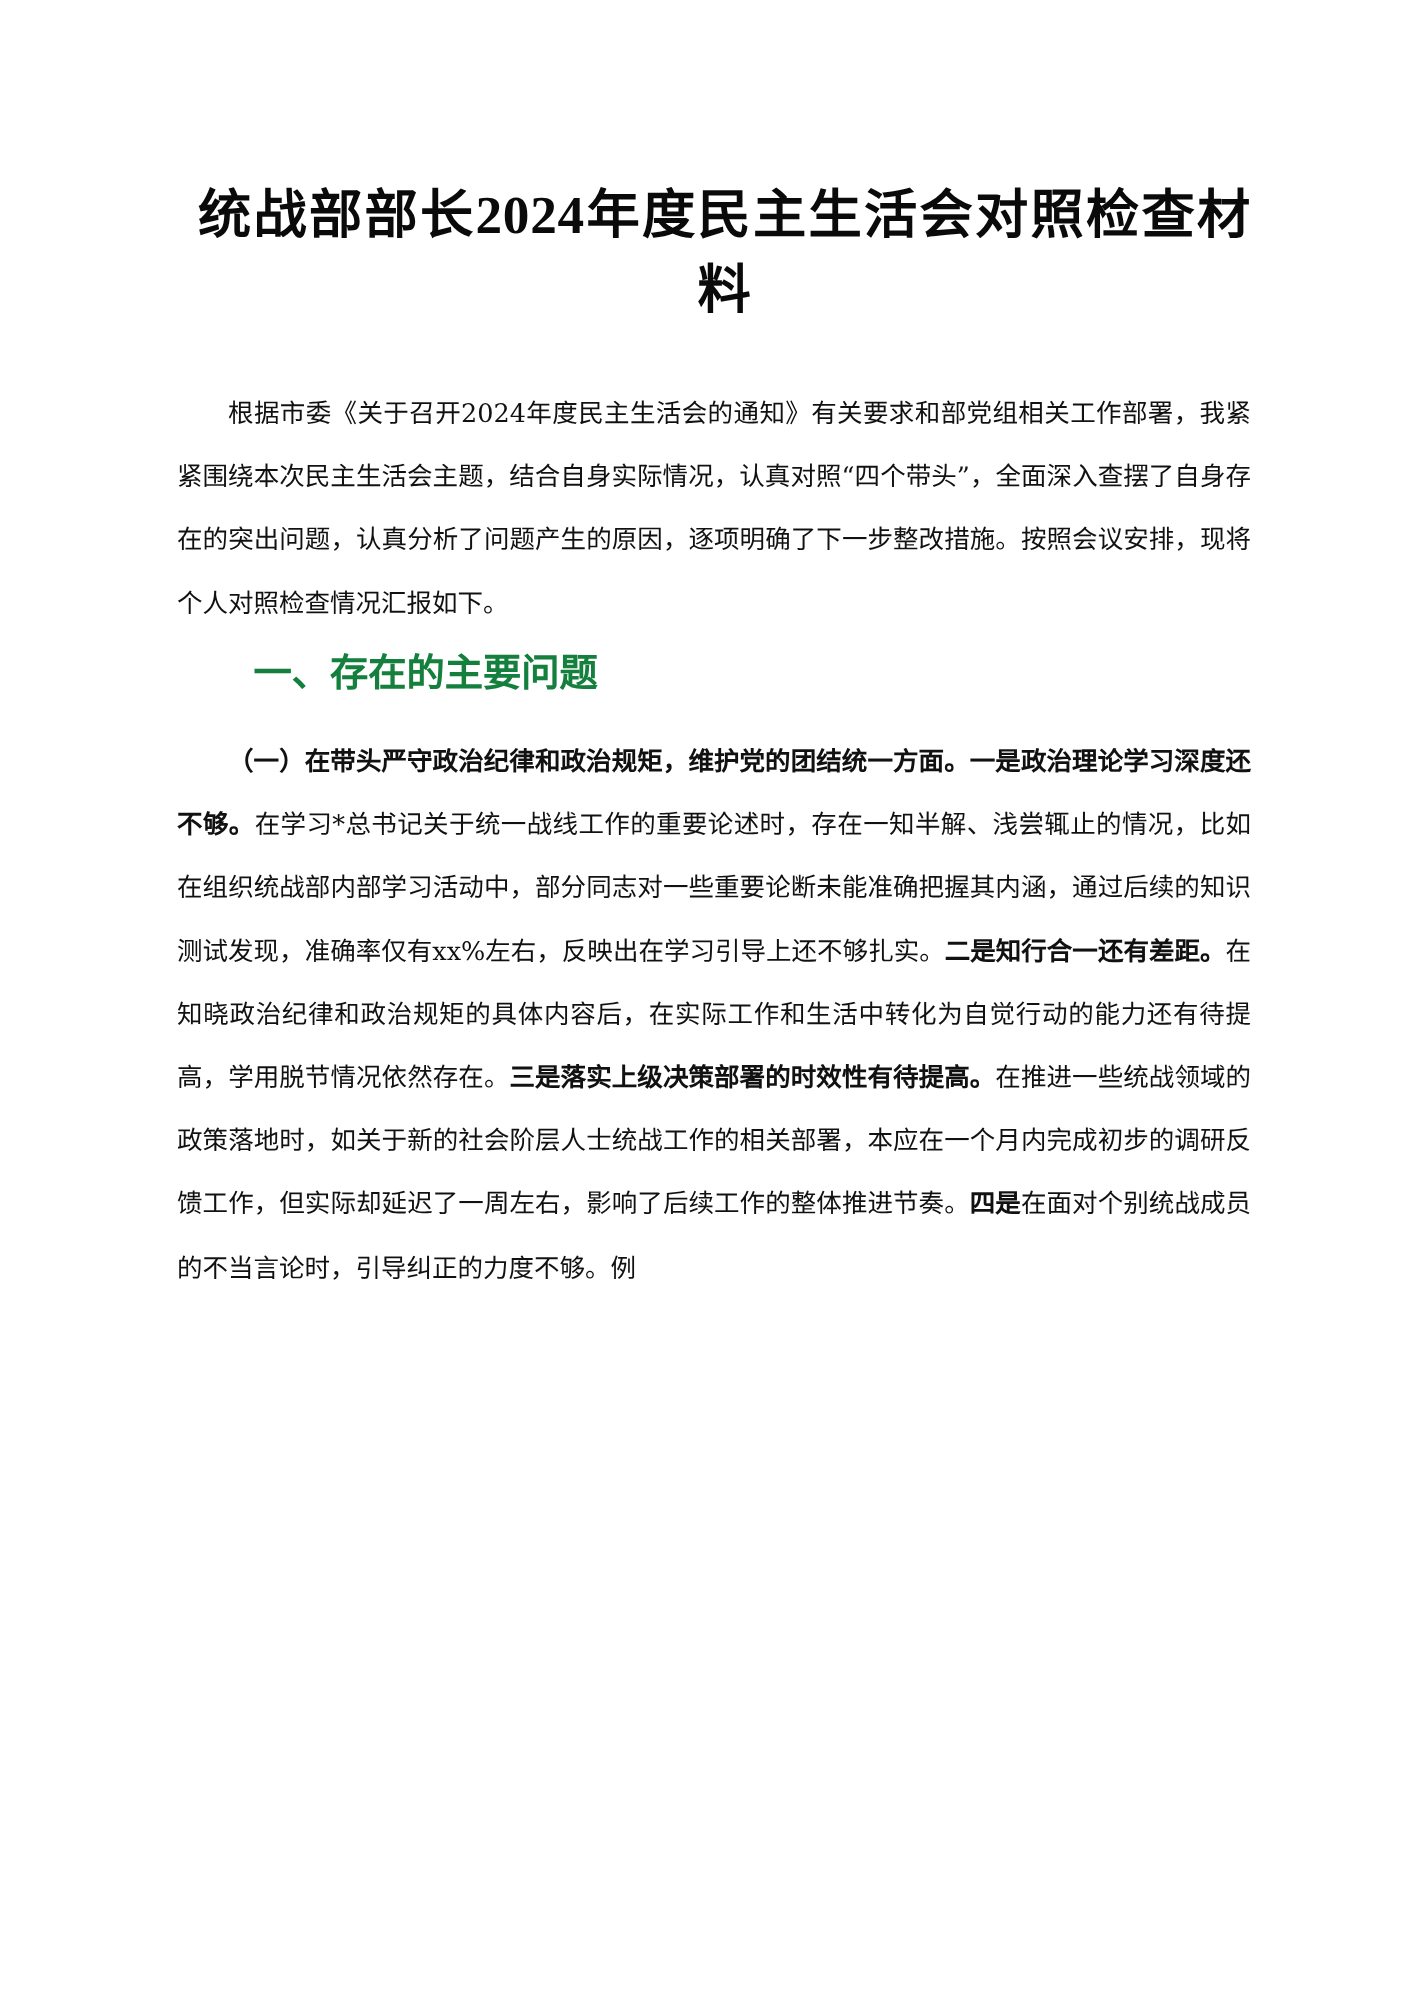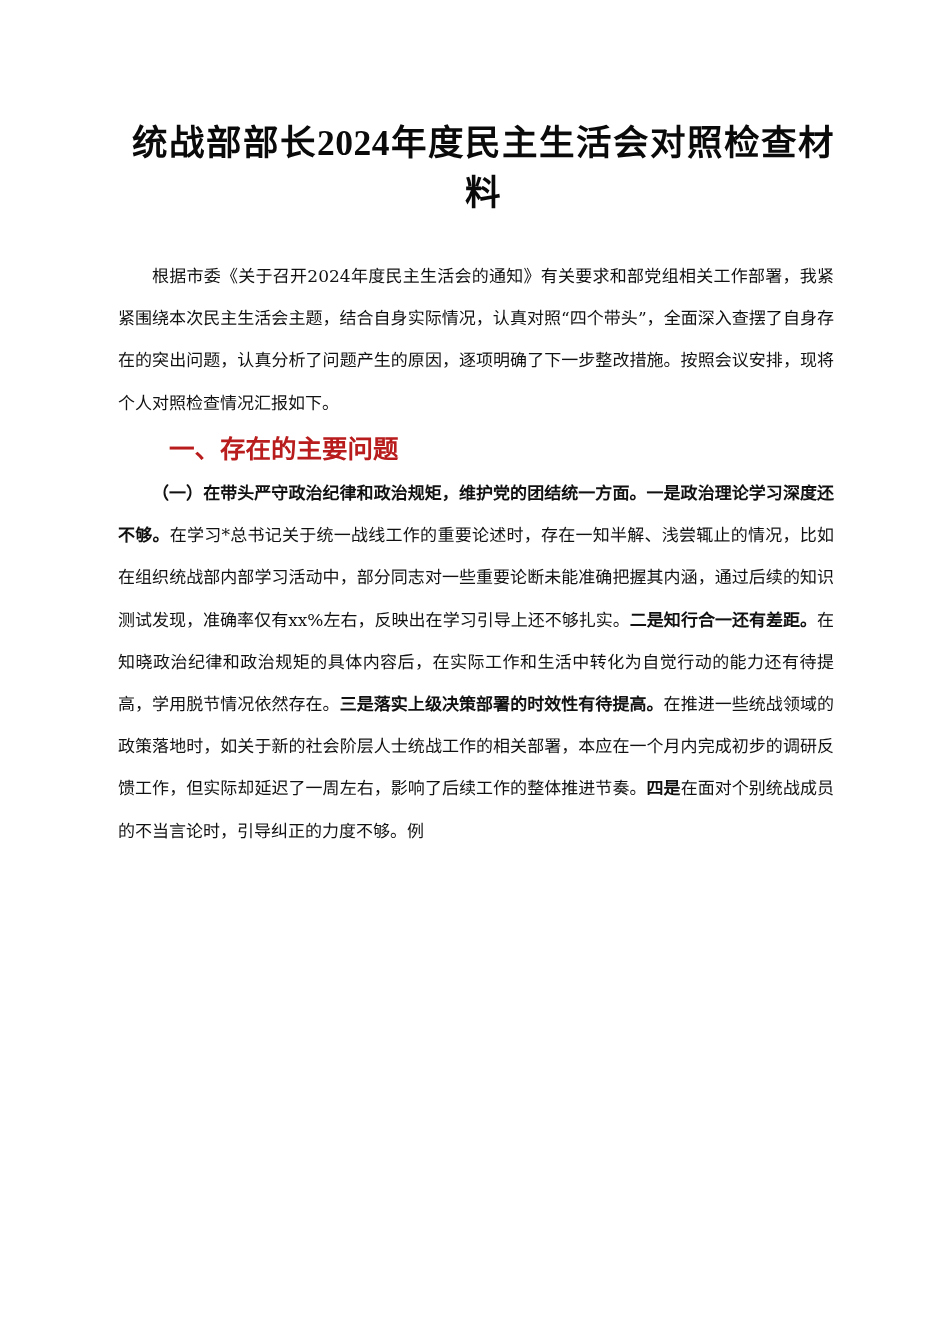--- a/index.html
+++ b/index.html
@@ -66,27 +66,27 @@
 
   
   .section-heading {
     font-family: "Liberation Sans", "DejaVu Sans", sans-serif;
     font-weight: 700;
     font-size: 25.5px;
     line-height: 42.2px;
     text-indent: 2em;
     margin: 0;
     margin-top: 4px;
-    color: #b91c1c;
+    color: #15803d;
     letter-spacing: 0px;
   }
 
   
   #subsection-paragraph {
-    margin-top: 2px;
+    margin-top: 17px;
   }
 
   .b {
     font-weight: 700;
   }
 
   
   .pt {
     font-weight: 700;
   }

